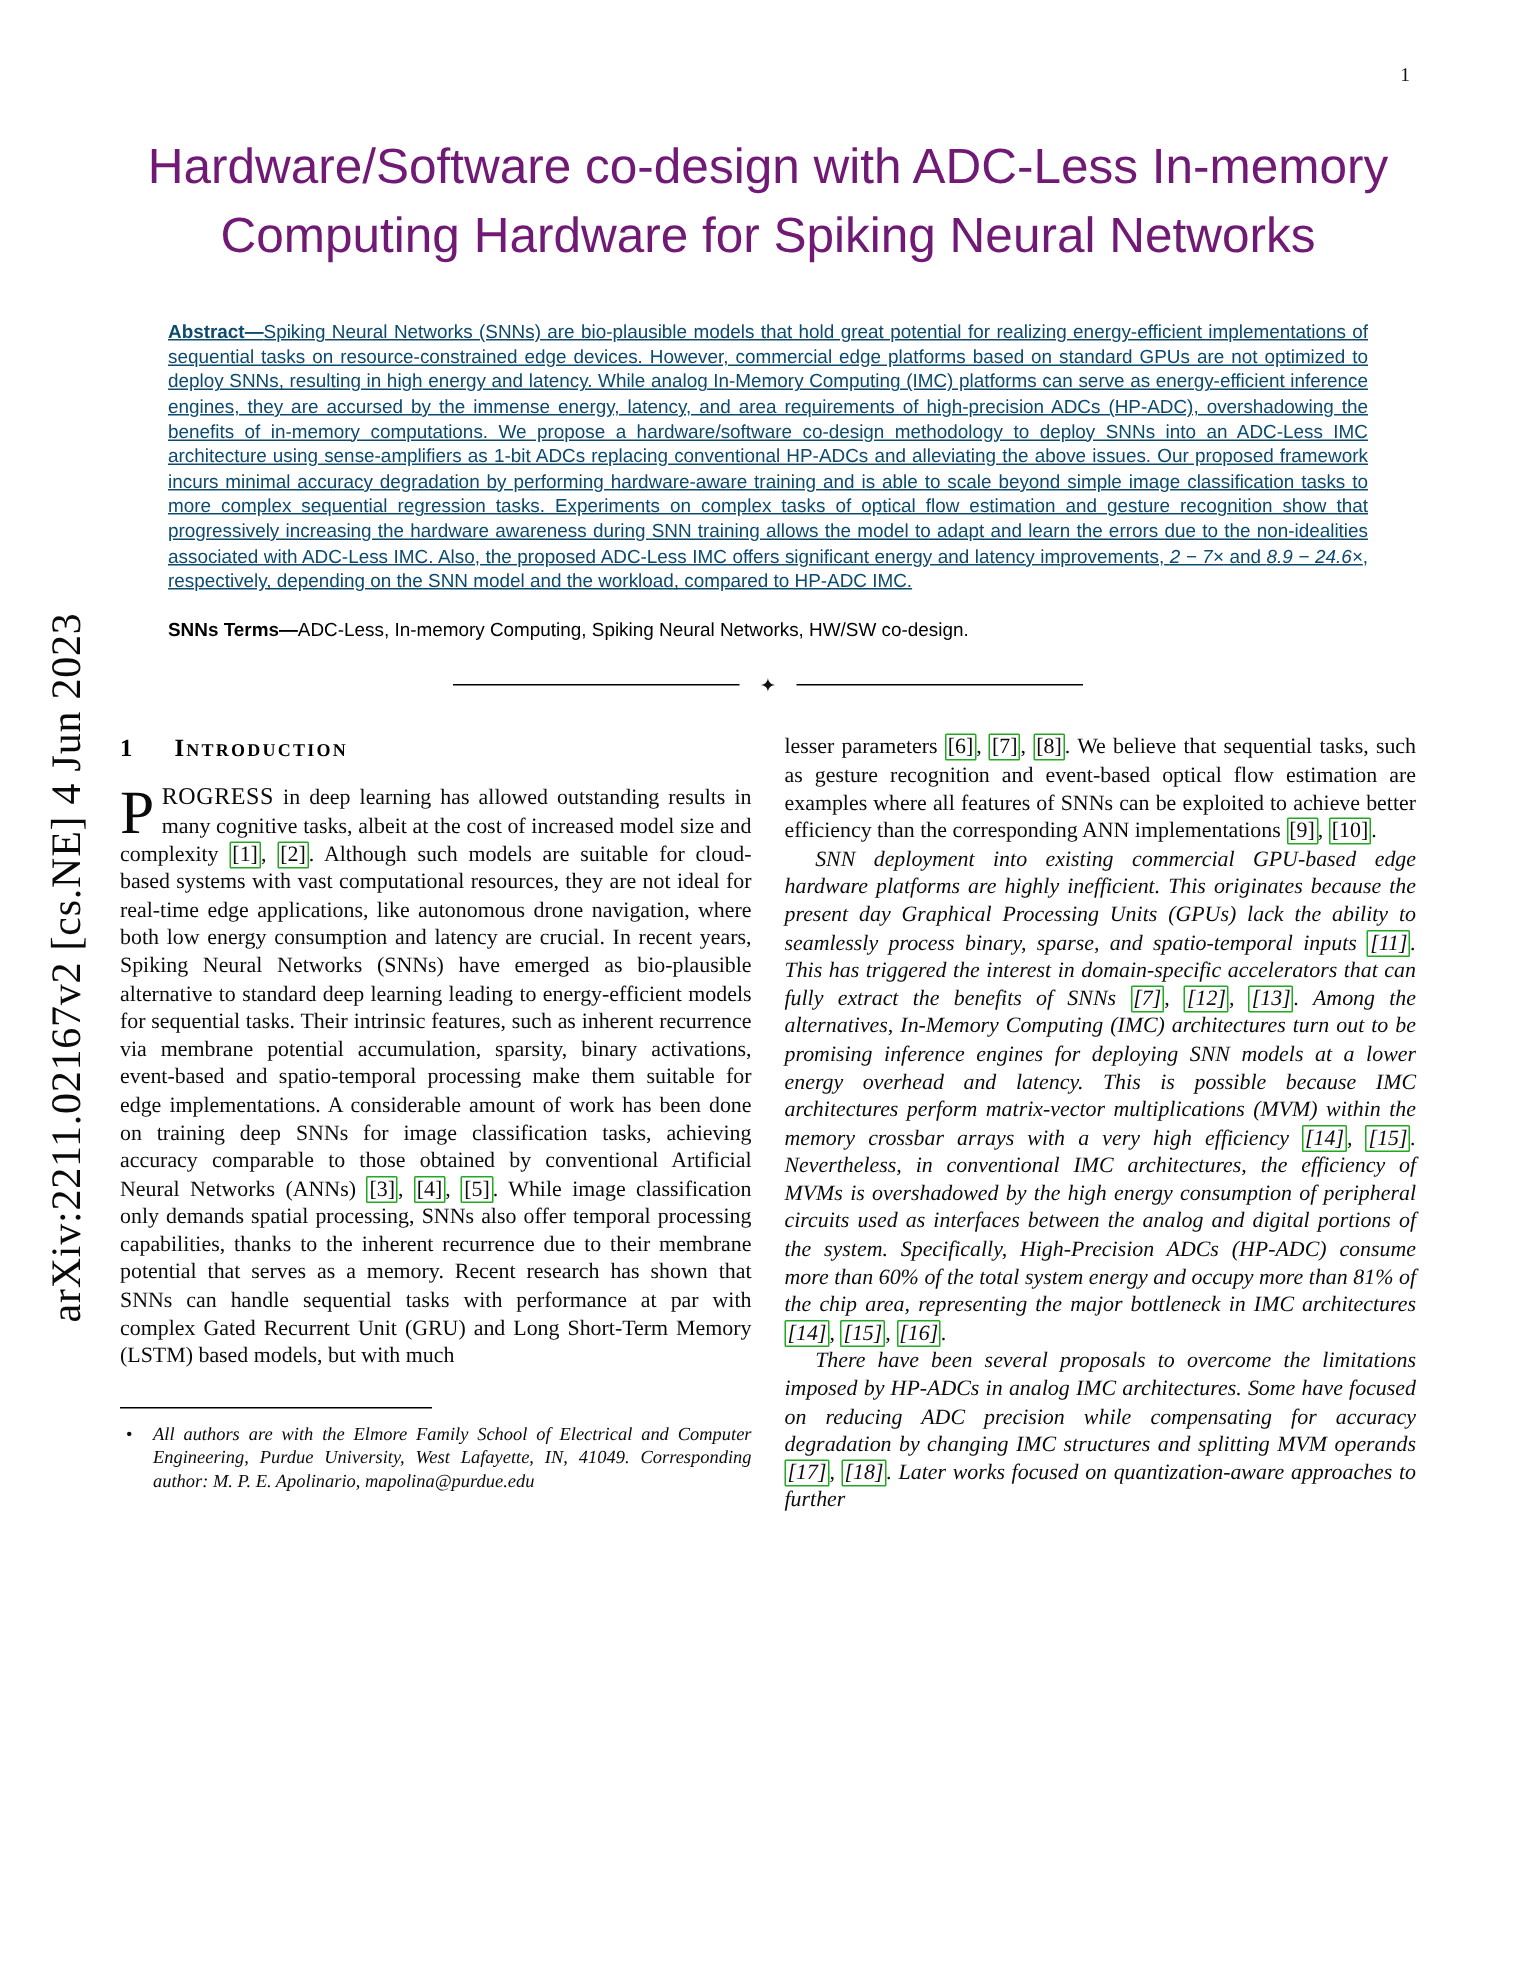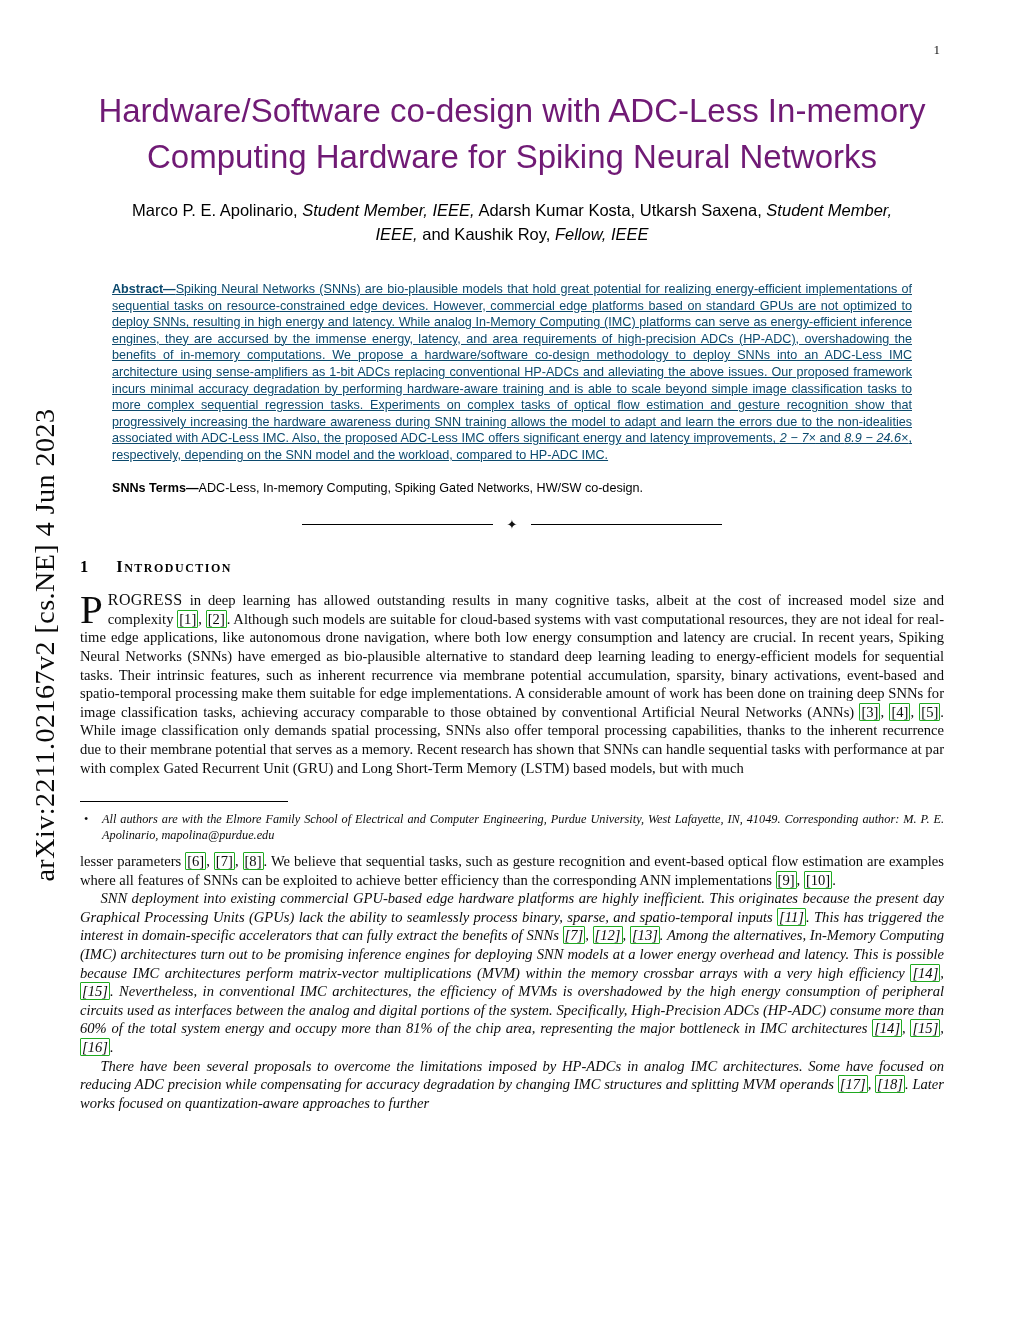--- a/index.html
+++ b/index.html
@@ -83,22 +83,21 @@
   .separator .rule {
     flex: 1;
     height: 0;
     border-top: 1px solid #000;
   }
   .separator .diamond { font-size: 13px; line-height: 1; }
   .columns {
     margin: 26px auto 0 auto;
     width: 864px;
     display: flex;
-    gap: 9px;
-    flex-direction: column;
+    gap: 22px;
   }
   .col { flex: 1; min-width: 0; }
   .section-heading {
     font-size: 16.5px;
     margin-bottom: 14px;
     color: #000;
   }
   .section-heading .sec-num { margin-right: 28px; }
   .section-heading .sec-title {
     font-variant: small-caps;
@@ -154,25 +153,24 @@
 <body>
 
 <div class="page">
 
   <div class="page-number">1</div>
 
   <div class="arxiv-stamp">arXiv:2211.02167v2 [cs.NE]  4 Jun 2023</div>
 
   <h1 class="title">Hardware/Software co-design with ADC-Less In-memory Computing Hardware for Spiking Neural Networks</h1>
 
-  <div class="authors">Marco P. E. Apolinario, <i>Student Member, IEEE,</i> Adarsh Kumar Kosta, Utkarsh Saxena, <i>Student Member, IEEE,</i>  and Kaushik Roy, <i>Fellow, IEEE</i></div>
 
   <p class="abstract-block"><b>Abstract—</b><span>Spiking Neural Networks (SNNs) are bio-plausible models that hold great potential for realizing energy-efficient implementations of sequential tasks on resource-constrained edge devices. However, commercial edge platforms based on standard GPUs are not optimized to deploy SNNs, resulting in high energy and latency. While analog In-Memory Computing (IMC) platforms can serve as energy-efficient inference engines, they are accursed by the immense energy, latency, and area requirements of high-precision ADCs (HP-ADC), overshadowing the benefits of in-memory computations. We propose a hardware/software co-design methodology to deploy SNNs into an ADC-Less IMC architecture using sense-amplifiers as 1-bit ADCs replacing conventional HP-ADCs and alleviating the above issues. Our proposed framework incurs minimal accuracy degradation by performing hardware-aware training and is able to scale beyond simple image classification tasks to more complex sequential regression tasks. Experiments on complex tasks of optical flow estimation and gesture recognition show that progressively increasing the hardware awareness during SNN training allows the model to adapt and learn the errors due to the non-idealities associated with ADC-Less IMC. Also, the proposed ADC-Less IMC offers significant energy and latency improvements, <i>2 − 7×</i> and <i>8.9 − 24.6×</i>, respectively, depending on the SNN model and the workload, compared to HP-ADC IMC.</span></p>
 
-  <p class="index-terms"><b>SNNs Terms—</b><span>ADC-Less, In-memory Computing, Spiking Gated Networks, HW/SW co-design.</span></p>
+  <p class="index-terms"><b>SNNs Terms—</b><span>ADC-Less, In-memory Computing, Spiking Neural Networks, HW/SW co-design.</span></p>
 
   <div class="separator">
     <span class="rule"></span>
     <span class="diamond">✦</span>
     <span class="rule"></span>
   </div>
 
   <div class="columns">
 
     <div class="col">

